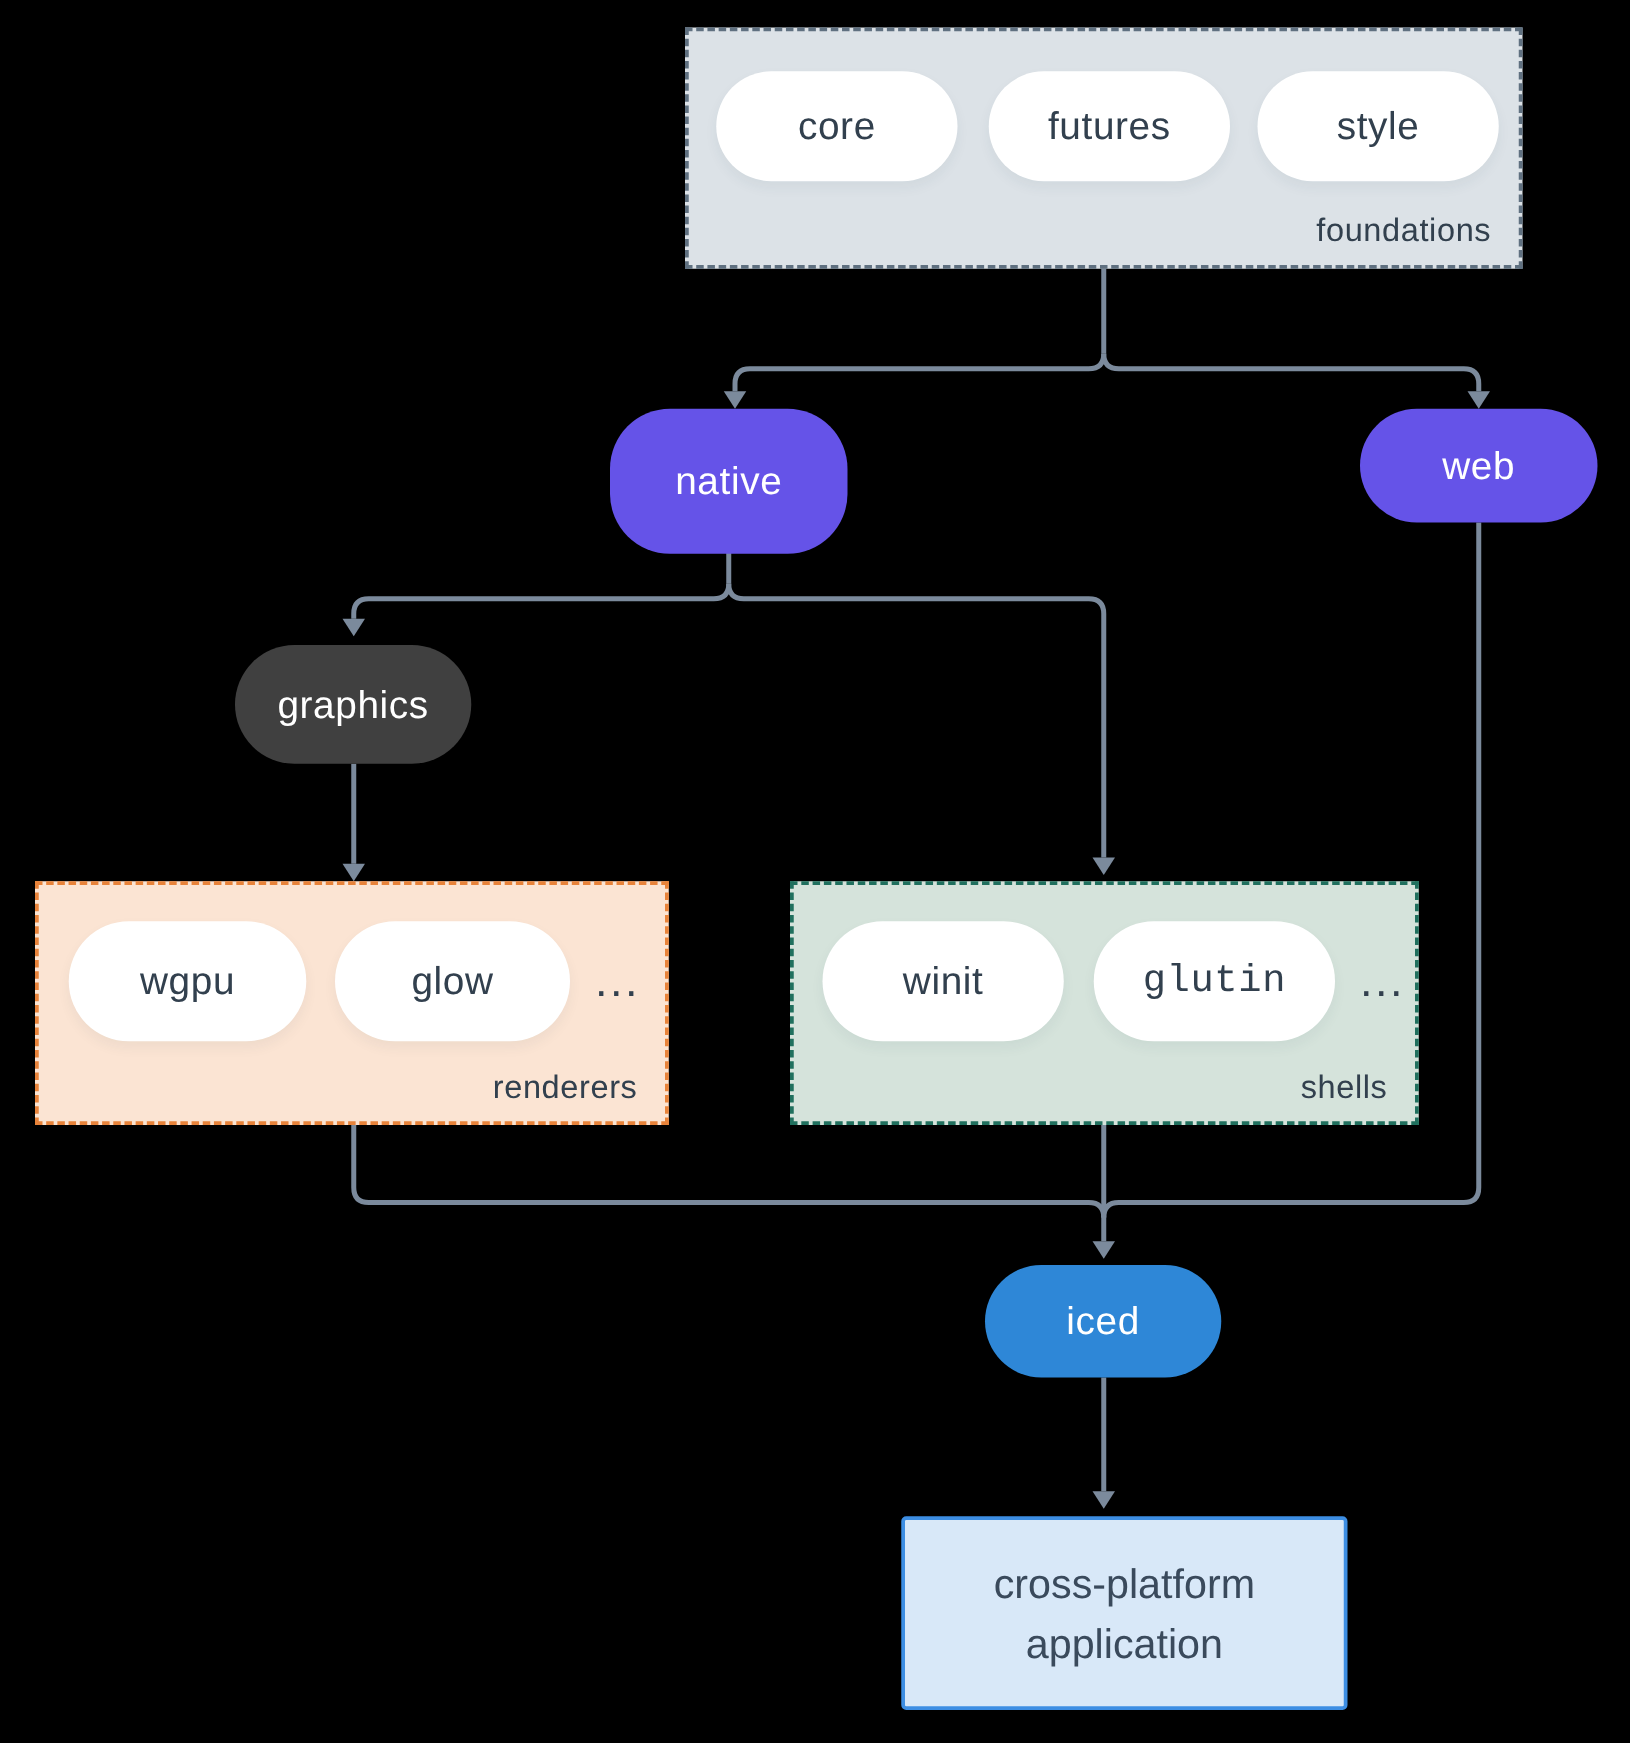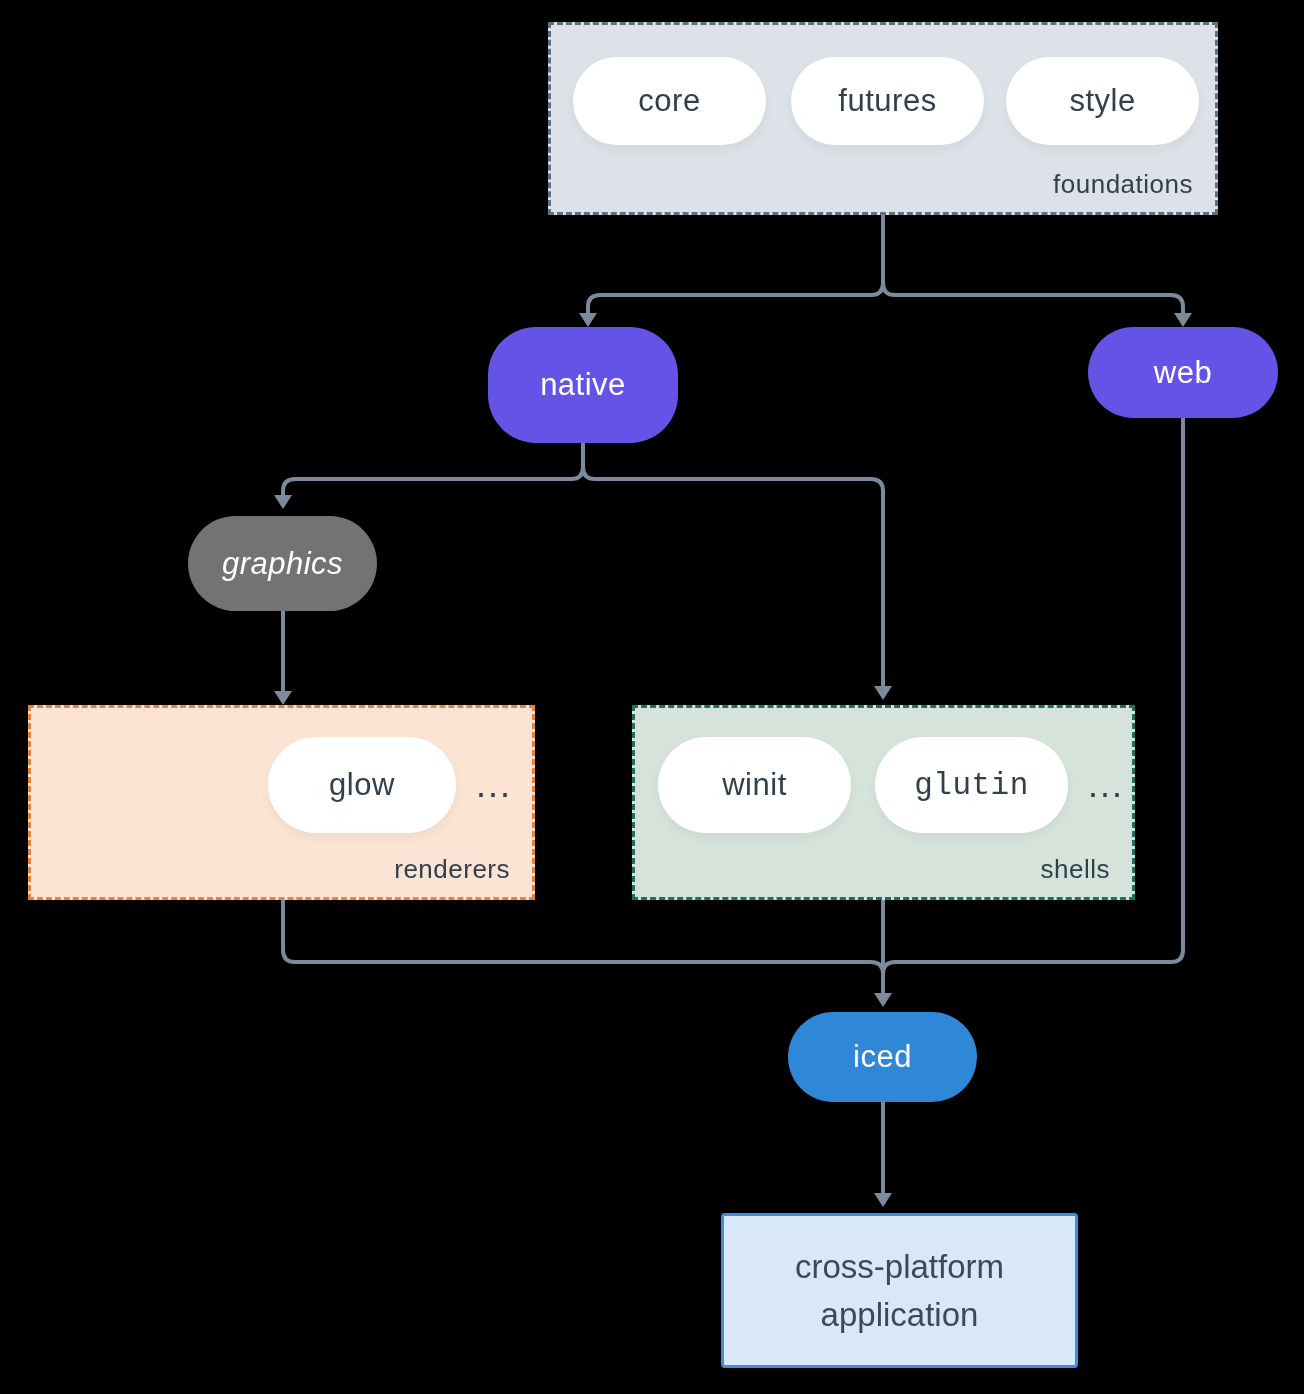--- a/index.html
+++ b/index.html
@@ -51,21 +51,21 @@
     font-size: 31px;
     letter-spacing: 0.5px;
     white-space: nowrap;
   }
   .pill.white {
     background: #ffffff;
     color: #32404e;
     box-shadow: 0 5px 10px rgba(40,60,80,0.06);
   }
   .pill.purple { background: #6553e8; color: #ffffff; }
-  .pill.orange { background: #737373; color: #ffffff; font-style: italic; }
+  .pill.orange { background: #404040; color: #ffffff; }
   .pill.blue   { background: #2e87d7; color: #ffffff; }
 
   .ellipsis {
     position: absolute;
     display: flex; align-items: center; justify-content: center;
     font-size: 36px;
     color: #32404e;
     letter-spacing: 2px;
   }
 
@@ -147,20 +147,21 @@
     <div id="pill-style" class="pill white">style</div>
     <div class="group-label">foundations</div>
   </div>
 
   <div id="native-node" class="pill purple">native</div>
   <div id="web-node" class="pill purple">web</div>
 
   <div id="graphics-node" class="pill orange">graphics</div>
 
   <div id="renderers-box" class="group">
+    <div id="pill-wgpu" class="pill white">wgpu</div>
     <div id="pill-glow" class="pill white">glow</div>
     <div id="renderers-ellipsis" class="ellipsis">...</div>
     <div class="group-label">renderers</div>
   </div>
 
   <div id="shells-box" class="group">
     <div id="pill-winit" class="pill white">winit</div>
     <div id="pill-glutin" class="pill white">glutin</div>
     <div id="shells-ellipsis" class="ellipsis">...</div>
     <div class="group-label">shells</div>

